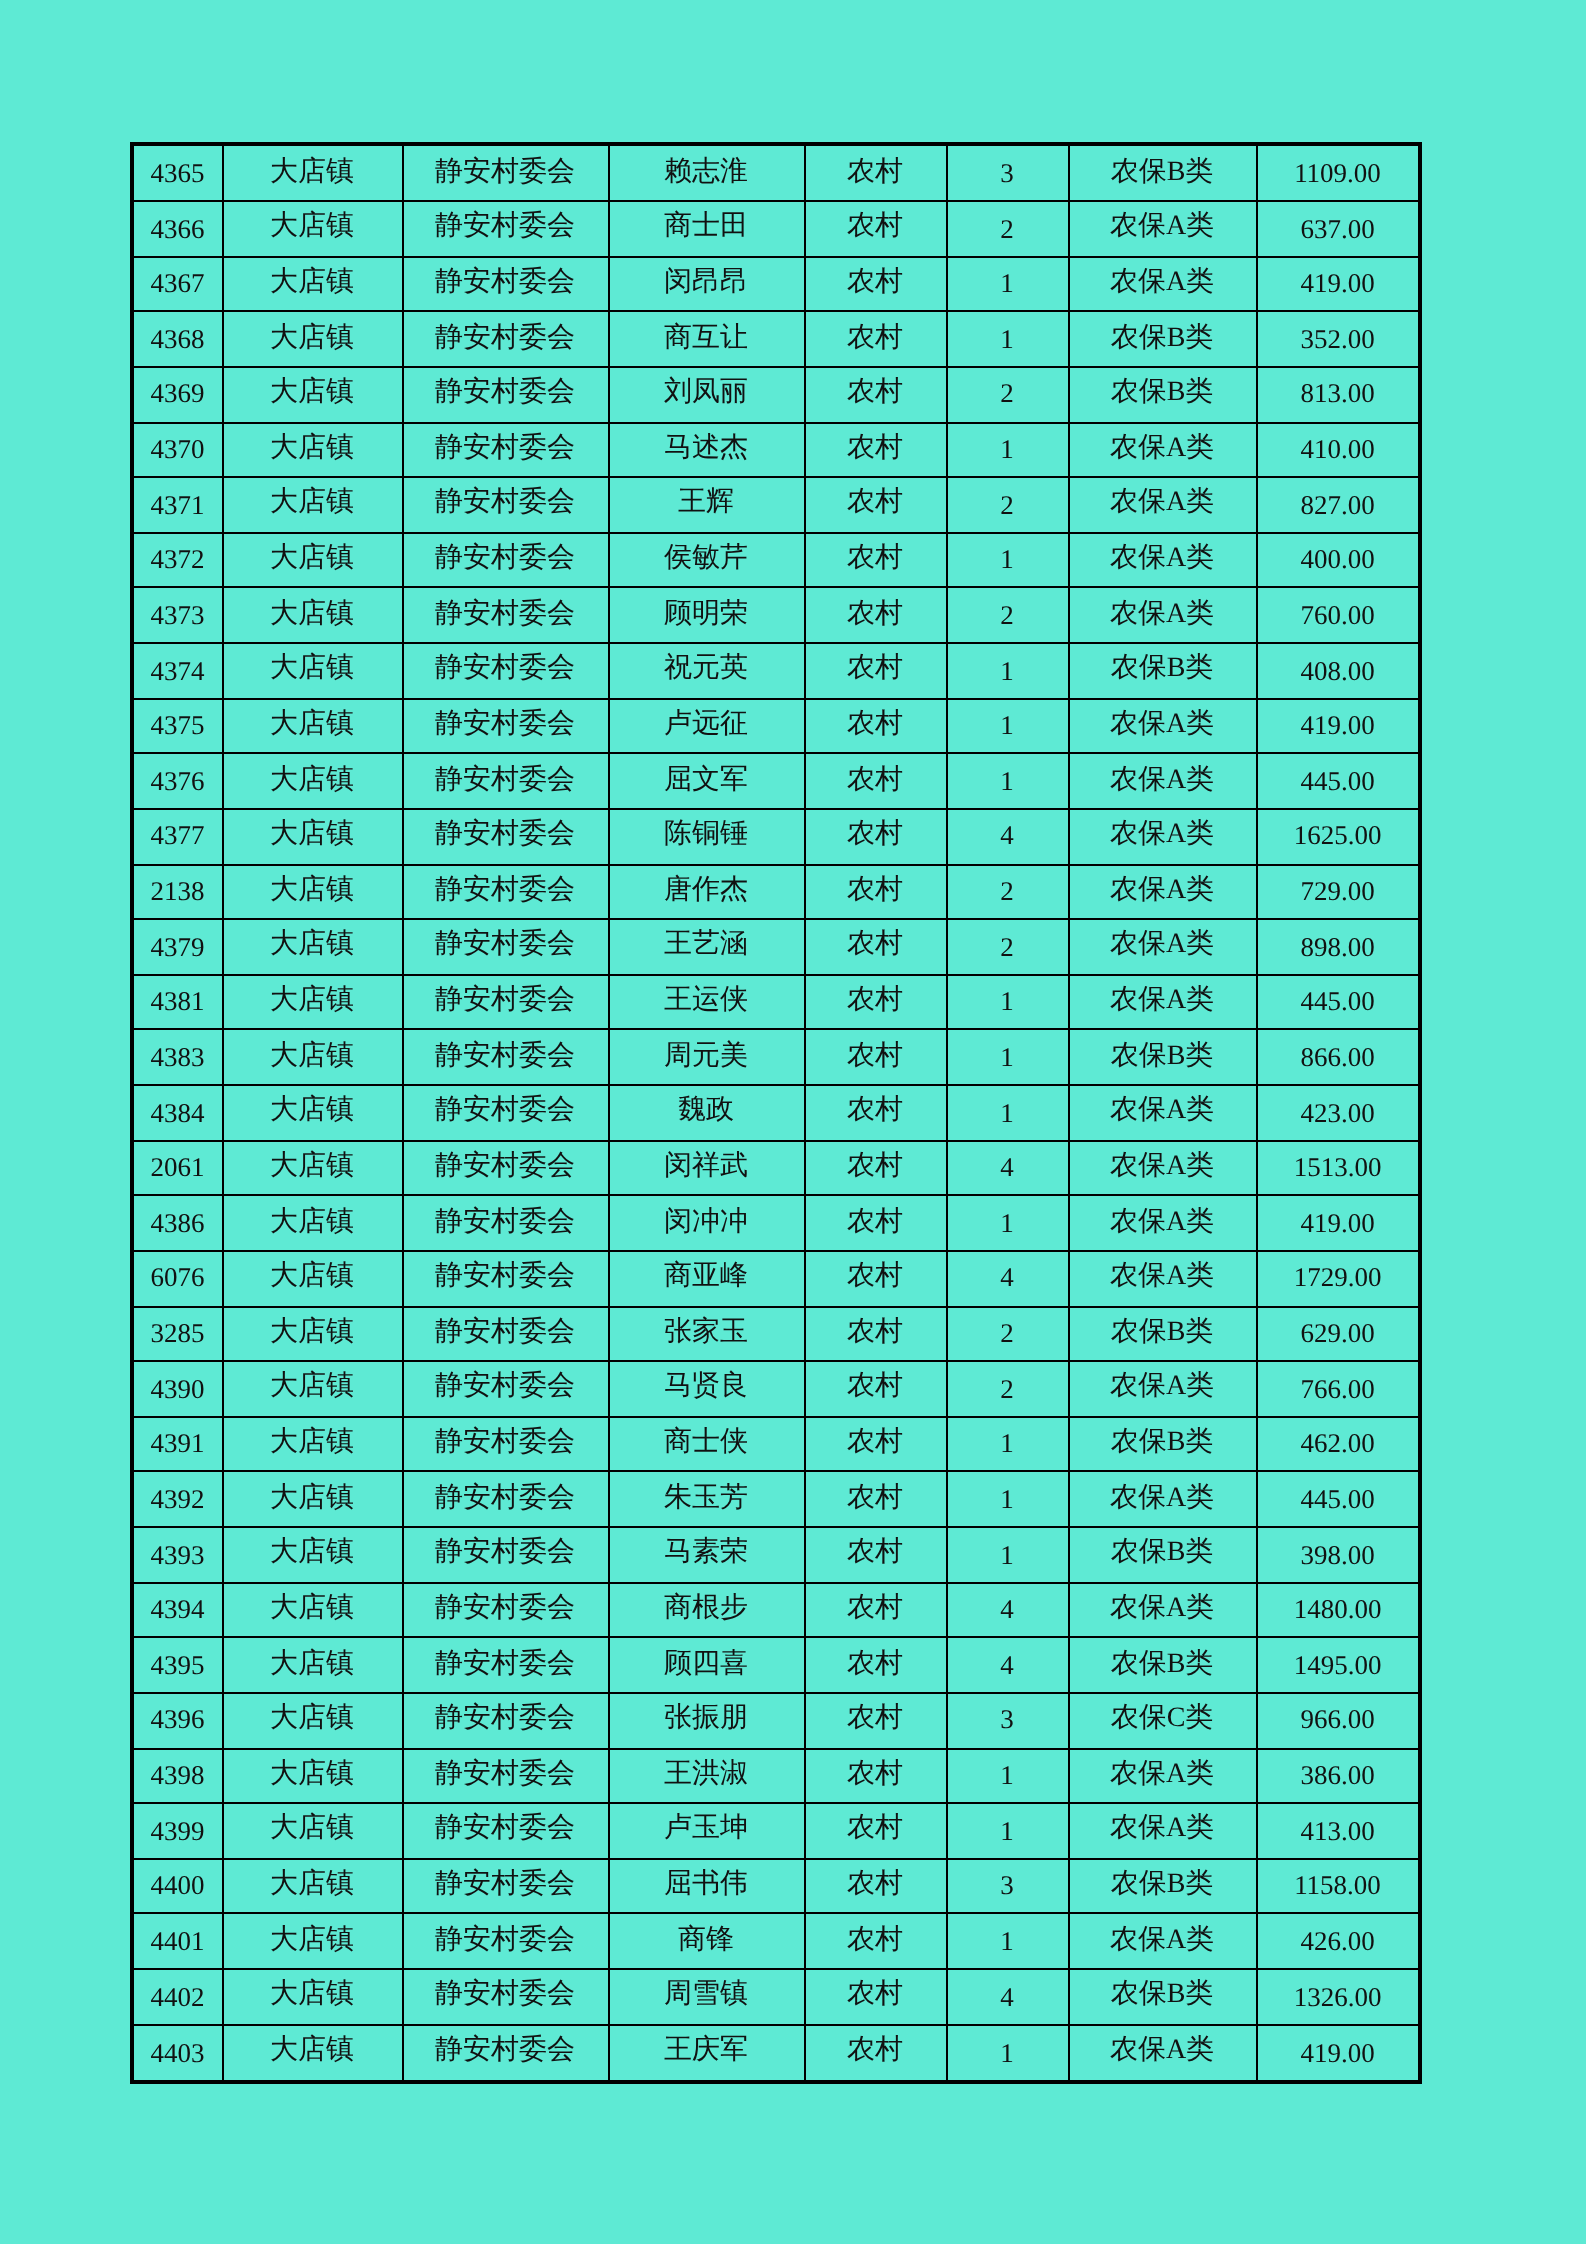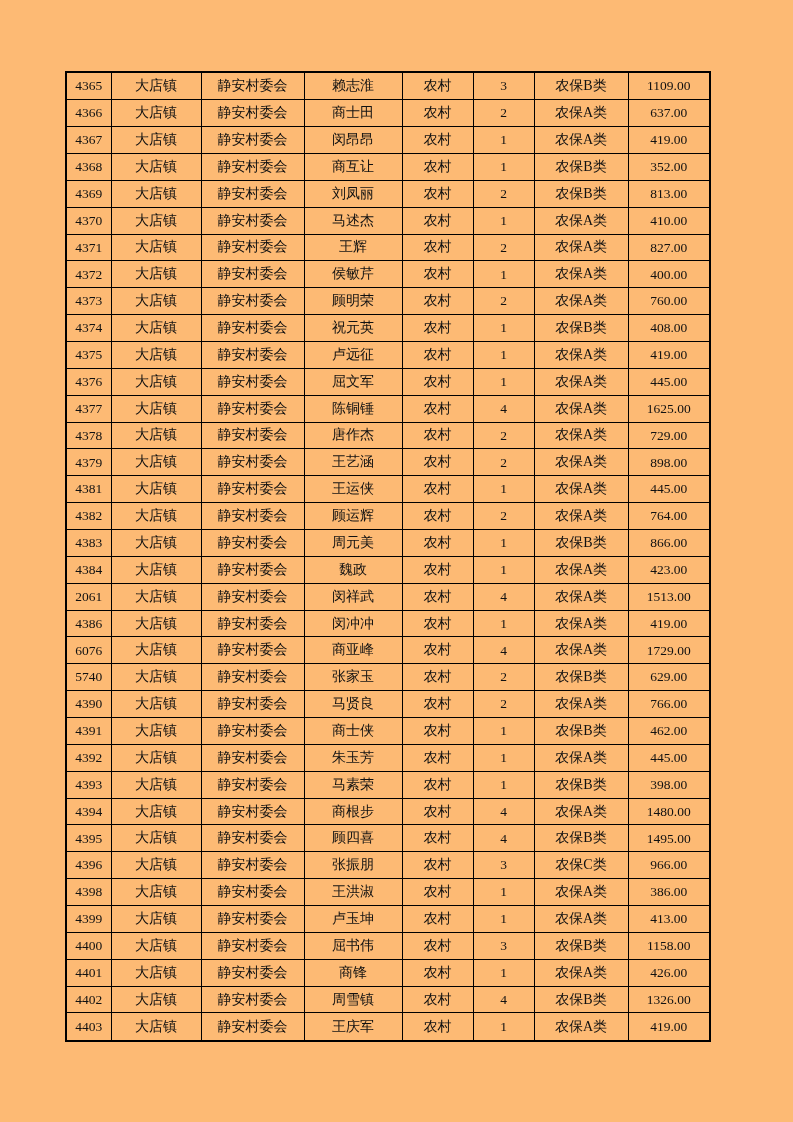--- a/index.html
+++ b/index.html
@@ -10,21 +10,21 @@
   body {
     width: 793px;
     height: 1122px;
     font-family: "Liberation Serif", "DejaVu Serif", serif;
     color: #111111;
   }
   .page {
     position: relative;
     width: 793px;
     height: 1122px;
-    background: #fdba74;
+    background: #5eead4;
     overflow: hidden;
   }
   table.roster {
     position: absolute;
     left: 65px;
     top: 71px;
     width: 644px;
     height: 971px;
     border-collapse: collapse;
     table-layout: fixed;
@@ -184,21 +184,21 @@
           <td class="num">4377</td>
           <td>大店镇</td>
           <td>静安村委会</td>
           <td>陈铜锤</td>
           <td>农村</td>
           <td class="num">4</td>
           <td>农保A类</td>
           <td class="num">1625.00</td>
         </tr>
         <tr>
-          <td class="num">4378</td>
+          <td class="num">2138</td>
           <td>大店镇</td>
           <td>静安村委会</td>
           <td>唐作杰</td>
           <td>农村</td>
           <td class="num">2</td>
           <td>农保A类</td>
           <td class="num">729.00</td>
         </tr>
         <tr>
           <td class="num">4379</td>
@@ -214,30 +214,20 @@
           <td class="num">4381</td>
           <td>大店镇</td>
           <td>静安村委会</td>
           <td>王运侠</td>
           <td>农村</td>
           <td class="num">1</td>
           <td>农保A类</td>
           <td class="num">445.00</td>
         </tr>
         <tr>
-          <td class="num">4382</td>
-          <td>大店镇</td>
-          <td>静安村委会</td>
-          <td>顾运辉</td>
-          <td>农村</td>
-          <td class="num">2</td>
-          <td>农保A类</td>
-          <td class="num">764.00</td>
-        </tr>
-        <tr>
           <td class="num">4383</td>
           <td>大店镇</td>
           <td>静安村委会</td>
           <td>周元美</td>
           <td>农村</td>
           <td class="num">1</td>
           <td>农保B类</td>
           <td class="num">866.00</td>
         </tr>
         <tr>
@@ -274,21 +264,21 @@
           <td class="num">6076</td>
           <td>大店镇</td>
           <td>静安村委会</td>
           <td>商亚峰</td>
           <td>农村</td>
           <td class="num">4</td>
           <td>农保A类</td>
           <td class="num">1729.00</td>
         </tr>
         <tr>
-          <td class="num">5740</td>
+          <td class="num">3285</td>
           <td>大店镇</td>
           <td>静安村委会</td>
           <td>张家玉</td>
           <td>农村</td>
           <td class="num">2</td>
           <td>农保B类</td>
           <td class="num">629.00</td>
         </tr>
         <tr>
           <td class="num">4390</td>

